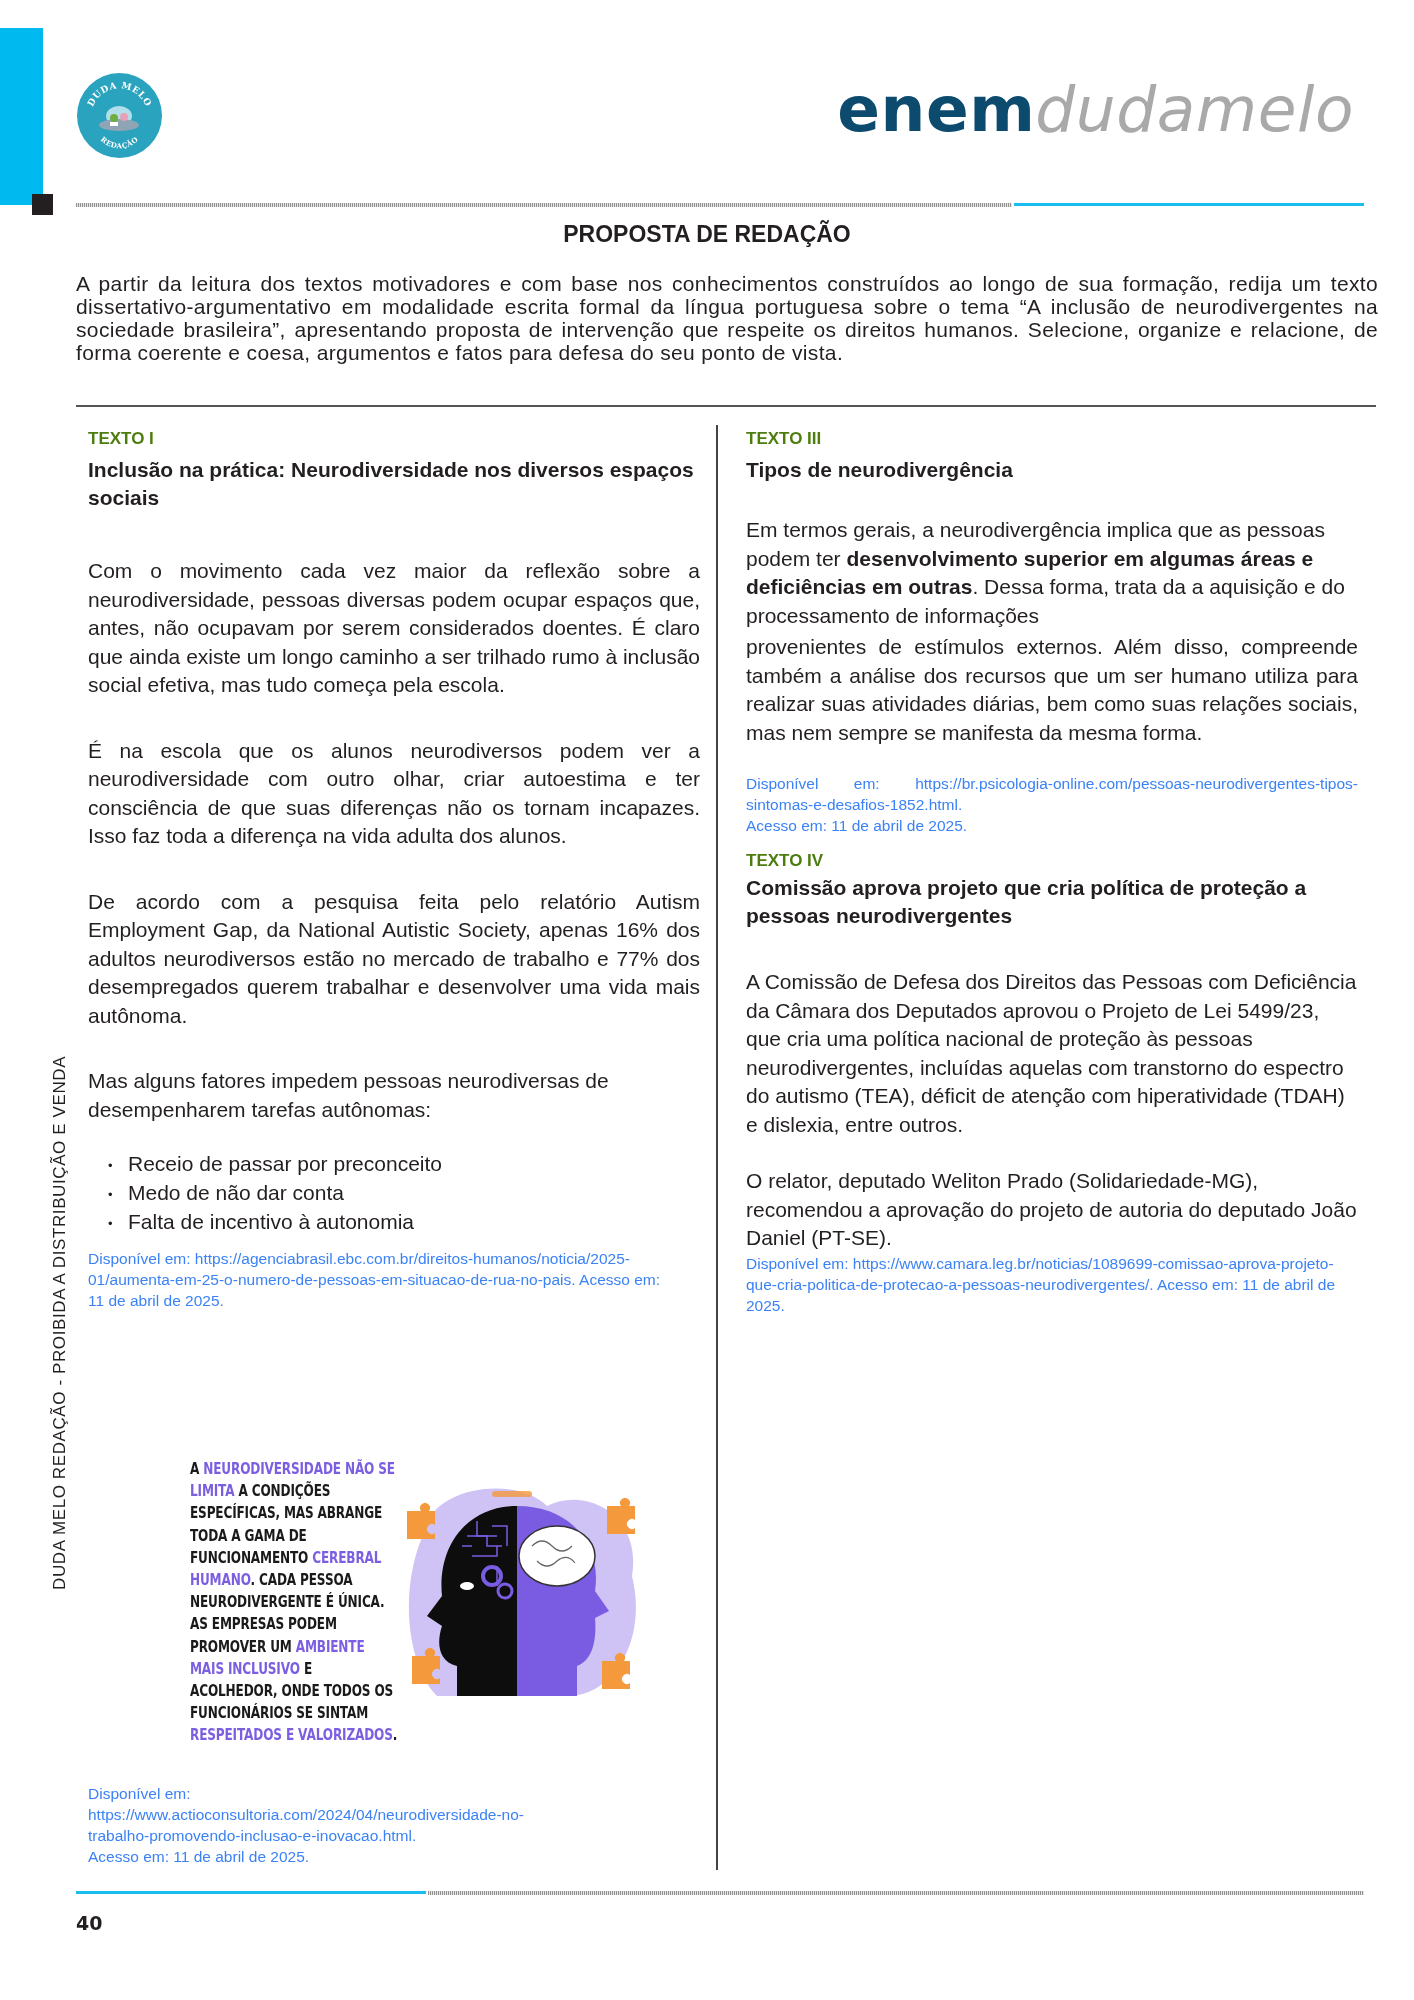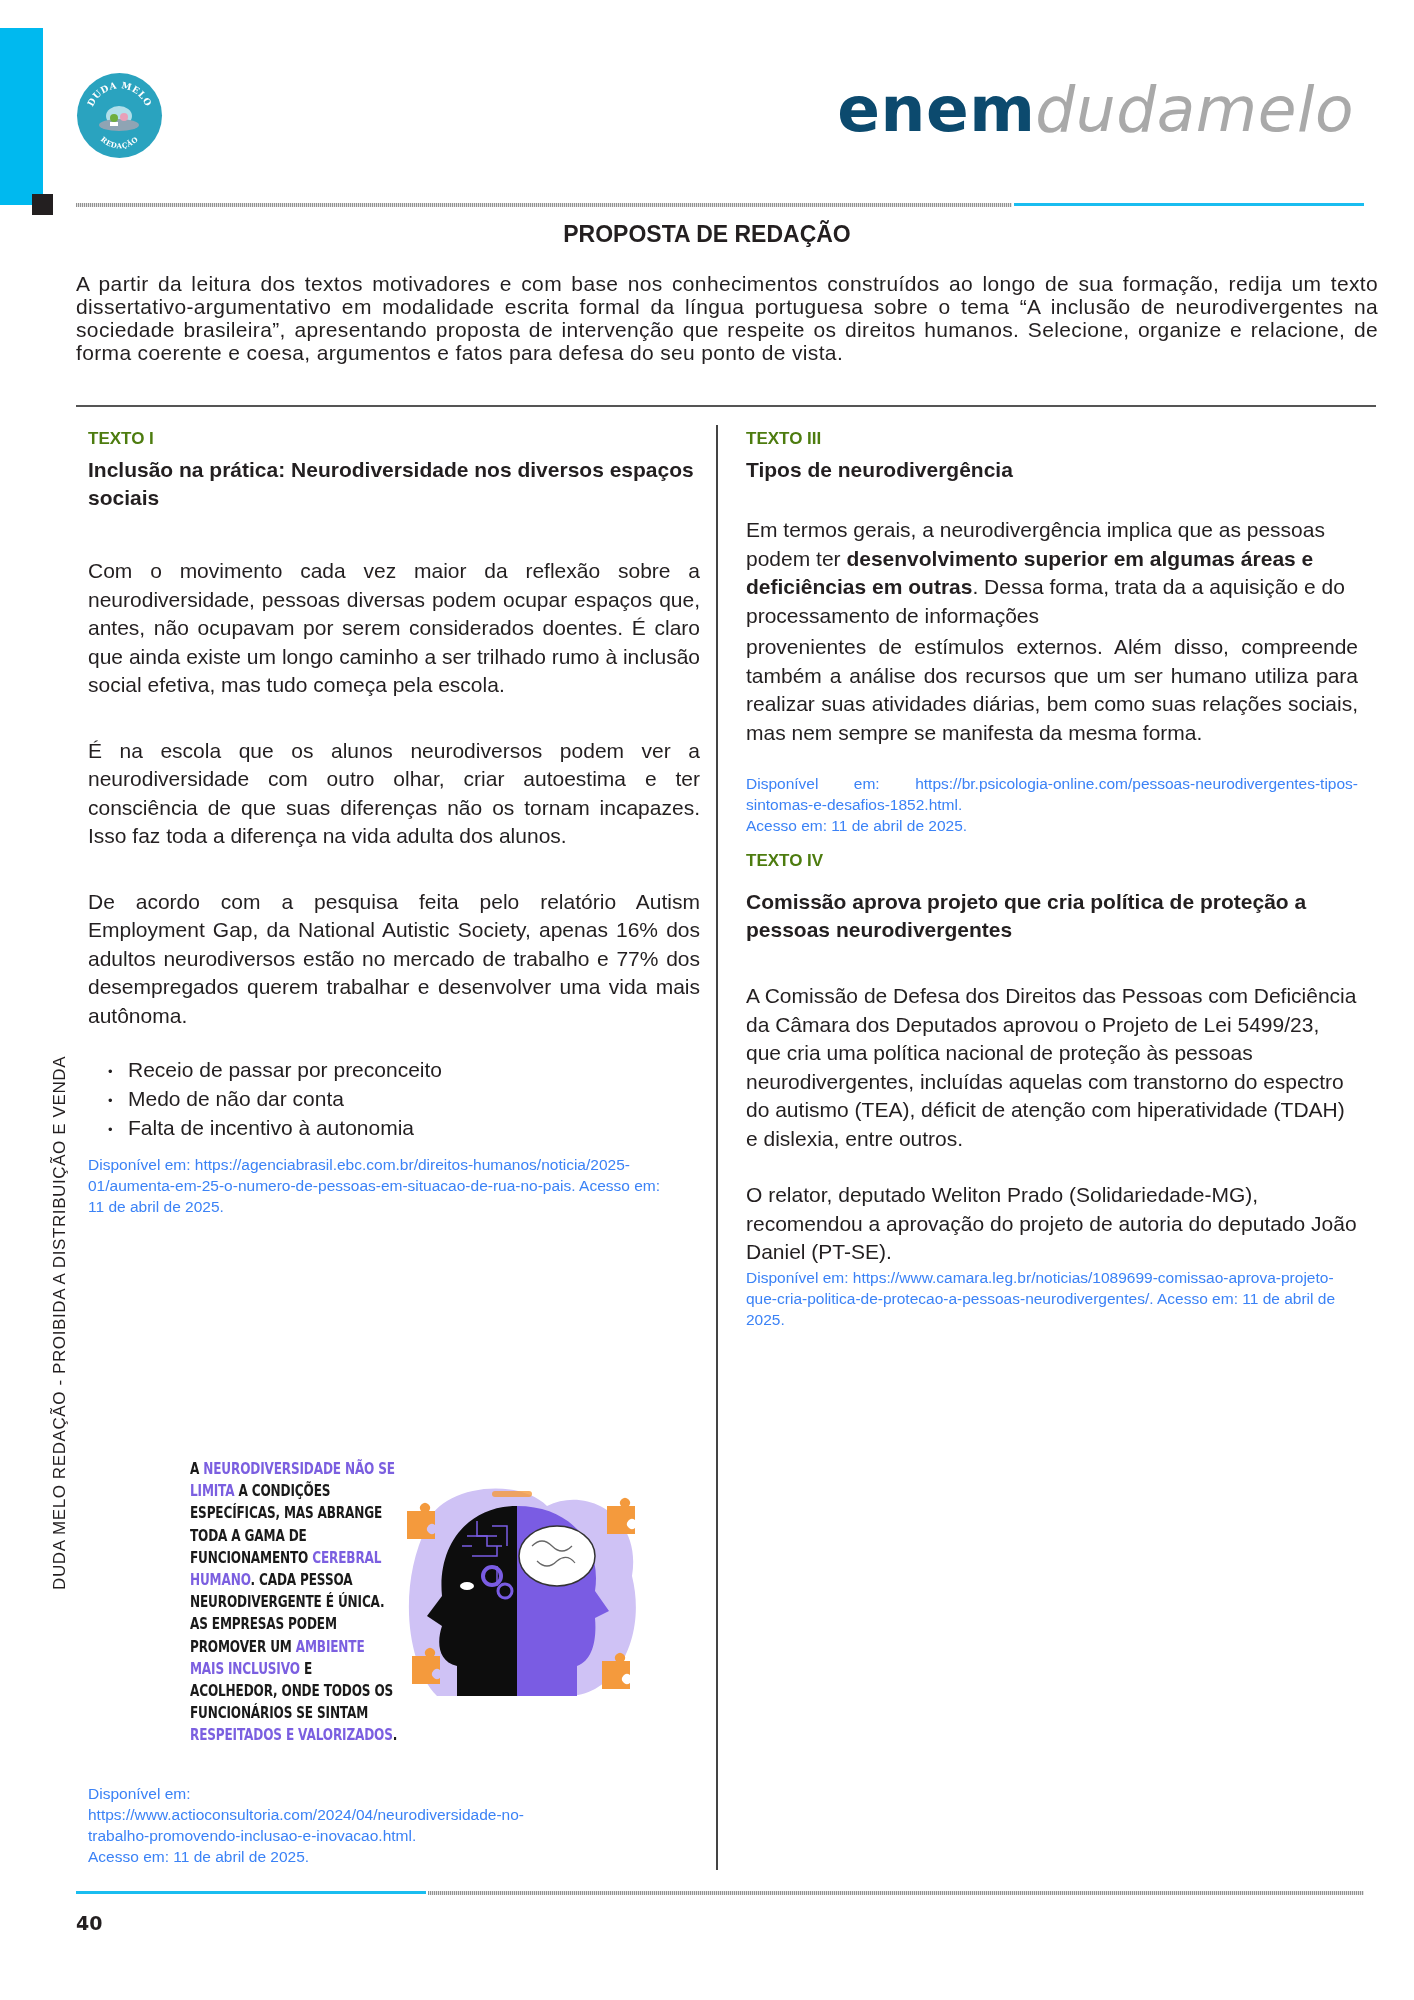--- a/index.html
+++ b/index.html
@@ -90,20 +90,21 @@
 
 <div class="col-divider"></div>
 
 <div class="col col-left">
   <div class="tlabel">TEXTO I</div>
   <div class="theading">Inclusão na prática: Neurodiversidade nos diversos espaços sociais</div>
 
   <p class="para justify" style="margin-top:45px;">Com o movimento cada vez maior da reflexão sobre a neurodiversidade, pessoas diversas podem ocupar espaços que, antes, não ocupavam por serem considerados doentes. É claro que ainda existe um longo caminho a ser trilhado rumo à inclusão social efetiva, mas tudo começa pela escola.</p>
   <p class="para justify" style="margin-top:37px;">É na escola que os alunos neurodiversos podem ver a neurodiversidade com outro olhar, criar autoestima e ter consciência de que suas diferenças não os tornam incapazes. Isso faz toda a diferença na vida adulta dos alunos.</p>
   <p class="para justify" style="margin-top:37px;">De acordo com a pesquisa feita pelo relatório Autism Employment Gap, da National Autistic Society, apenas 16% dos adultos neurodiversos estão no mercado de trabalho e 77% dos desempregados querem trabalhar e desenvolver uma vida mais autônoma.</p>
+  <p class="para" style="margin-top:37px;">Mas alguns fatores impedem pessoas neurodiversas de desempenharem tarefas autônomas:</p>
 
   <ul class="bullets" style="margin-top:25px;">
     <li>Receio de passar por preconceito</li>
     <li>Medo de não dar conta</li>
     <li>Falta de incentivo à autonomia</li>
   </ul>
 
   <p class="src" style="margin-top:12px; width:590px;">Disponível em: https://agenciabrasil.ebc.com.br/direitos-humanos/noticia/2025-01/aumenta-em-25-o-numero-de-pessoas-em-situacao-de-rua-no-pais. Acesso em: 11 de abril de 2025.</p>
 
 </div>
@@ -148,21 +149,21 @@
   <div class="tlabel">TEXTO III</div>
   <div class="theading">Tipos de neurodivergência</div>
 
   <p class="para" style="margin-top:32px; line-height:28.5px;"><span>Em termos gerais, a neurodivergência implica que as pessoas podem ter </span><b>desenvolvimento superior em algumas áreas e deficiências em outras</b><span>. Dessa forma, trata da a aquisição e do processamento de informações</span></p>
   <p class="para justify" style="margin-top:3px; line-height:28.5px; text-align-last:left;">provenientes de estímulos externos. Além disso, compreende também a análise dos recursos que um ser humano utiliza para realizar suas atividades diárias, bem como suas relações sociais, mas nem sempre se manifesta da mesma forma.</p>
 
   <p class="src justify" style="margin-top:26px;">Disponível em: https://br.psicologia-online.com/pessoas-neurodivergentes-tipos-sintomas-e-desafios-1852.html.</p>
   <p class="src">Acesso em: 11 de abril de 2025.</p>
 
   <div class="tlabel" style="margin-top:14px;">TEXTO IV</div>
-  <div class="theading" style="margin-top:16px;">Comissão aprova projeto que cria política de proteção a pessoas neurodivergentes</div>
+  <div class="theading" style="margin-top:2px;">Comissão aprova projeto que cria política de proteção a pessoas neurodivergentes</div>
 
   <p class="para" style="margin-top:38px;">A Comissão de Defesa dos Direitos das Pessoas com Deficiência da Câmara dos Deputados aprovou o Projeto de Lei 5499/23, que cria uma política nacional de proteção às pessoas neurodivergentes, incluídas aquelas com transtorno do espectro do autismo (TEA), déficit de atenção com hiperatividade (TDAH) e dislexia, entre outros.</p>
   <p class="para" style="margin-top:28px;">O relator, deputado Weliton Prado (Solidariedade-MG), recomendou a aprovação do projeto de autoria do deputado João Daniel (PT-SE).</p>
   <p class="src" style="margin-top:0;">Disponível em: https://www.camara.leg.br/noticias/1089699-comissao-aprova-projeto-que-cria-politica-de-protecao-a-pessoas-neurodivergentes/. Acesso em: 11 de abril de 2025.</p>
 </div>
 
 <div class="rule-blue" style="left:76px; top:1891px; width:350px;"></div>
 <div class="rule-dotted" style="left:428px; top:1891px; width:936px;"></div>
 <div class="pagenum">40</div>
 

